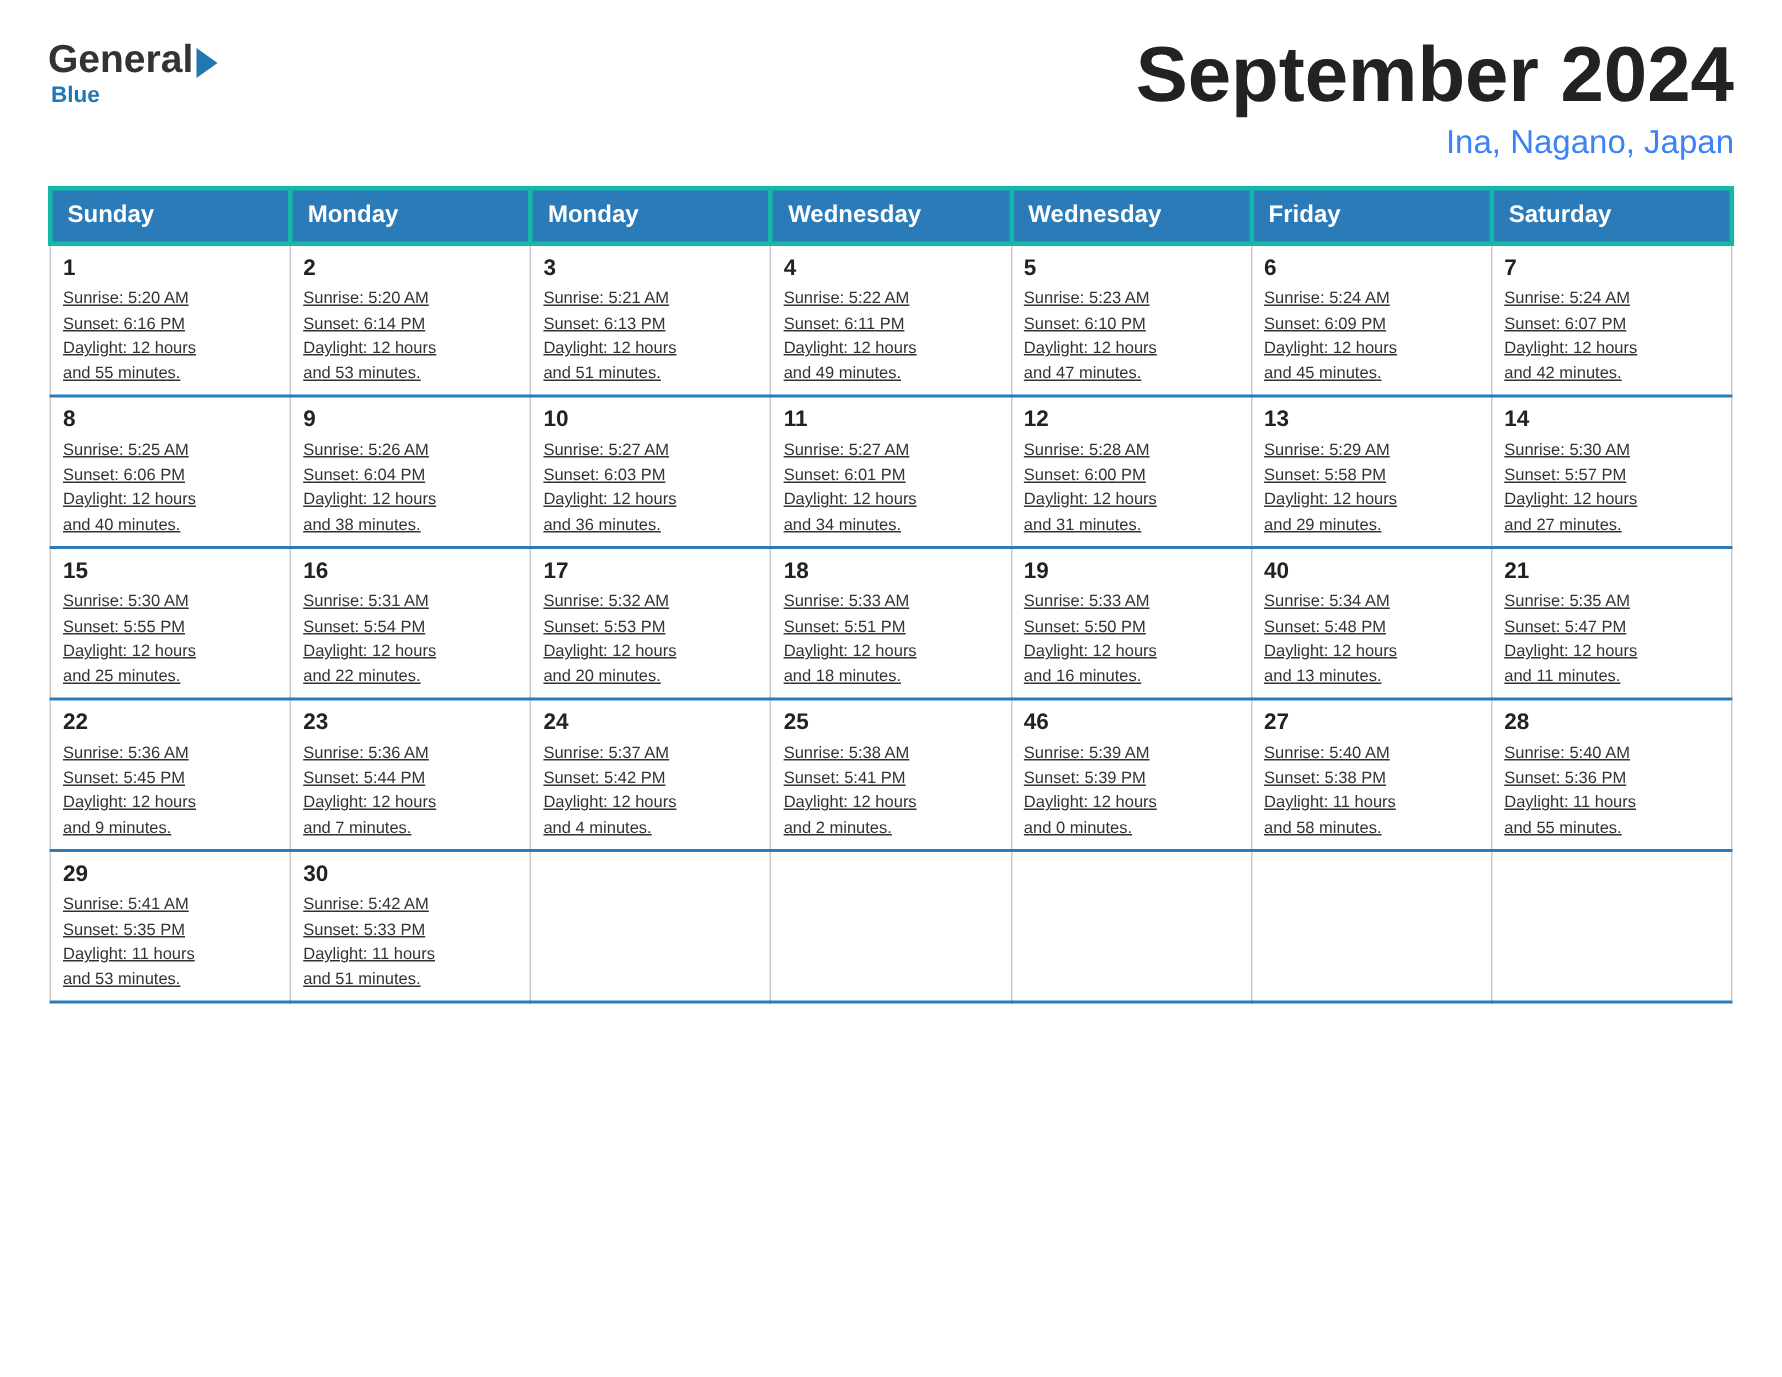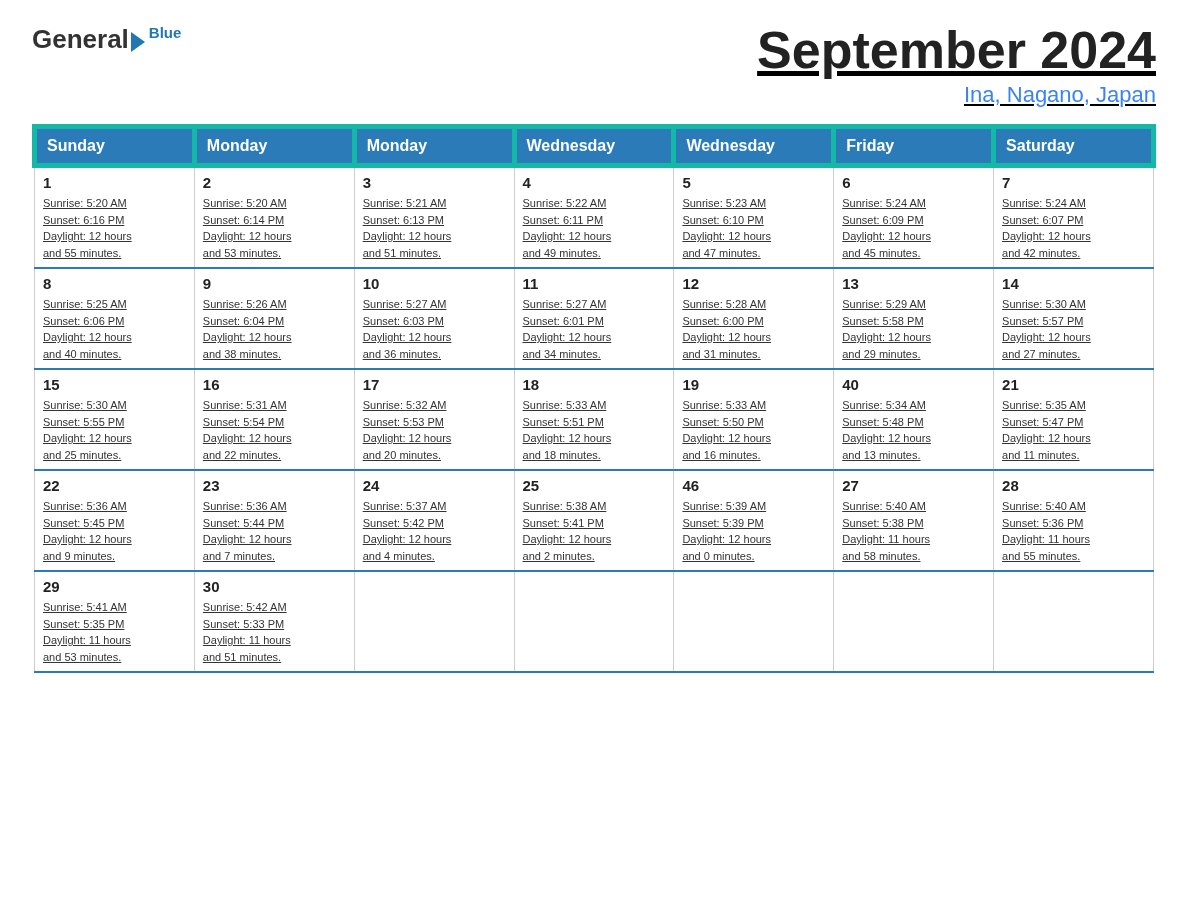--- a/index.html
+++ b/index.html
@@ -11,21 +11,21 @@
       min-height: 918px;
     }
     .header-row {
       display: flex;
       justify-content: space-between;
       align-items: flex-start;
       margin-bottom: 16px;
     }
     .logo {
       display: flex;
-      flex-direction: row;
+      flex-direction: column;
       align-items: flex-start;
     }
     .logo-text {
       display: flex;
       align-items: center;
       font-size: 26px;
       font-weight: bold;
       color: #333;
     }
     .logo-general { color: #333; }
@@ -38,21 +38,21 @@
       display: inline-block;
       position: relative;
       top: 2px;
     }
     .logo-subtitle {
       color: #2077b2;
       font-size: 15px;
       font-weight: bold;
       margin-left: 2px;
     }
-    .title-section { text-align: right; text-decoration: underline; }
+    .title-section { text-align: right; }
     .month-title {
       font-size: 52px;
       font-weight: bold;
       color: #222;
       line-height: 1;
     }
     .location {
       font-size: 22px;
       color: #3b82f6;
       margin-top: 6px;
@@ -62,21 +62,21 @@
       border-collapse: collapse;
       margin-top: 8px;
     }
     thead tr th {
       background-color: #2b7bb9;
       color: #fff;
       font-size: 16px;
       font-weight: bold;
       padding: 8px 10px;
       text-align: left;
-      border: 5px solid #14b8a6;
+      border: 3px solid #14b8a6;
     }
     tbody tr td {
       border: 1px solid #ccc;
       vertical-align: top;
       padding: 6px 8px;
       font-size: 13px;
       color: #333;
       width: 14.28%;
       min-height: 100px;
     }

